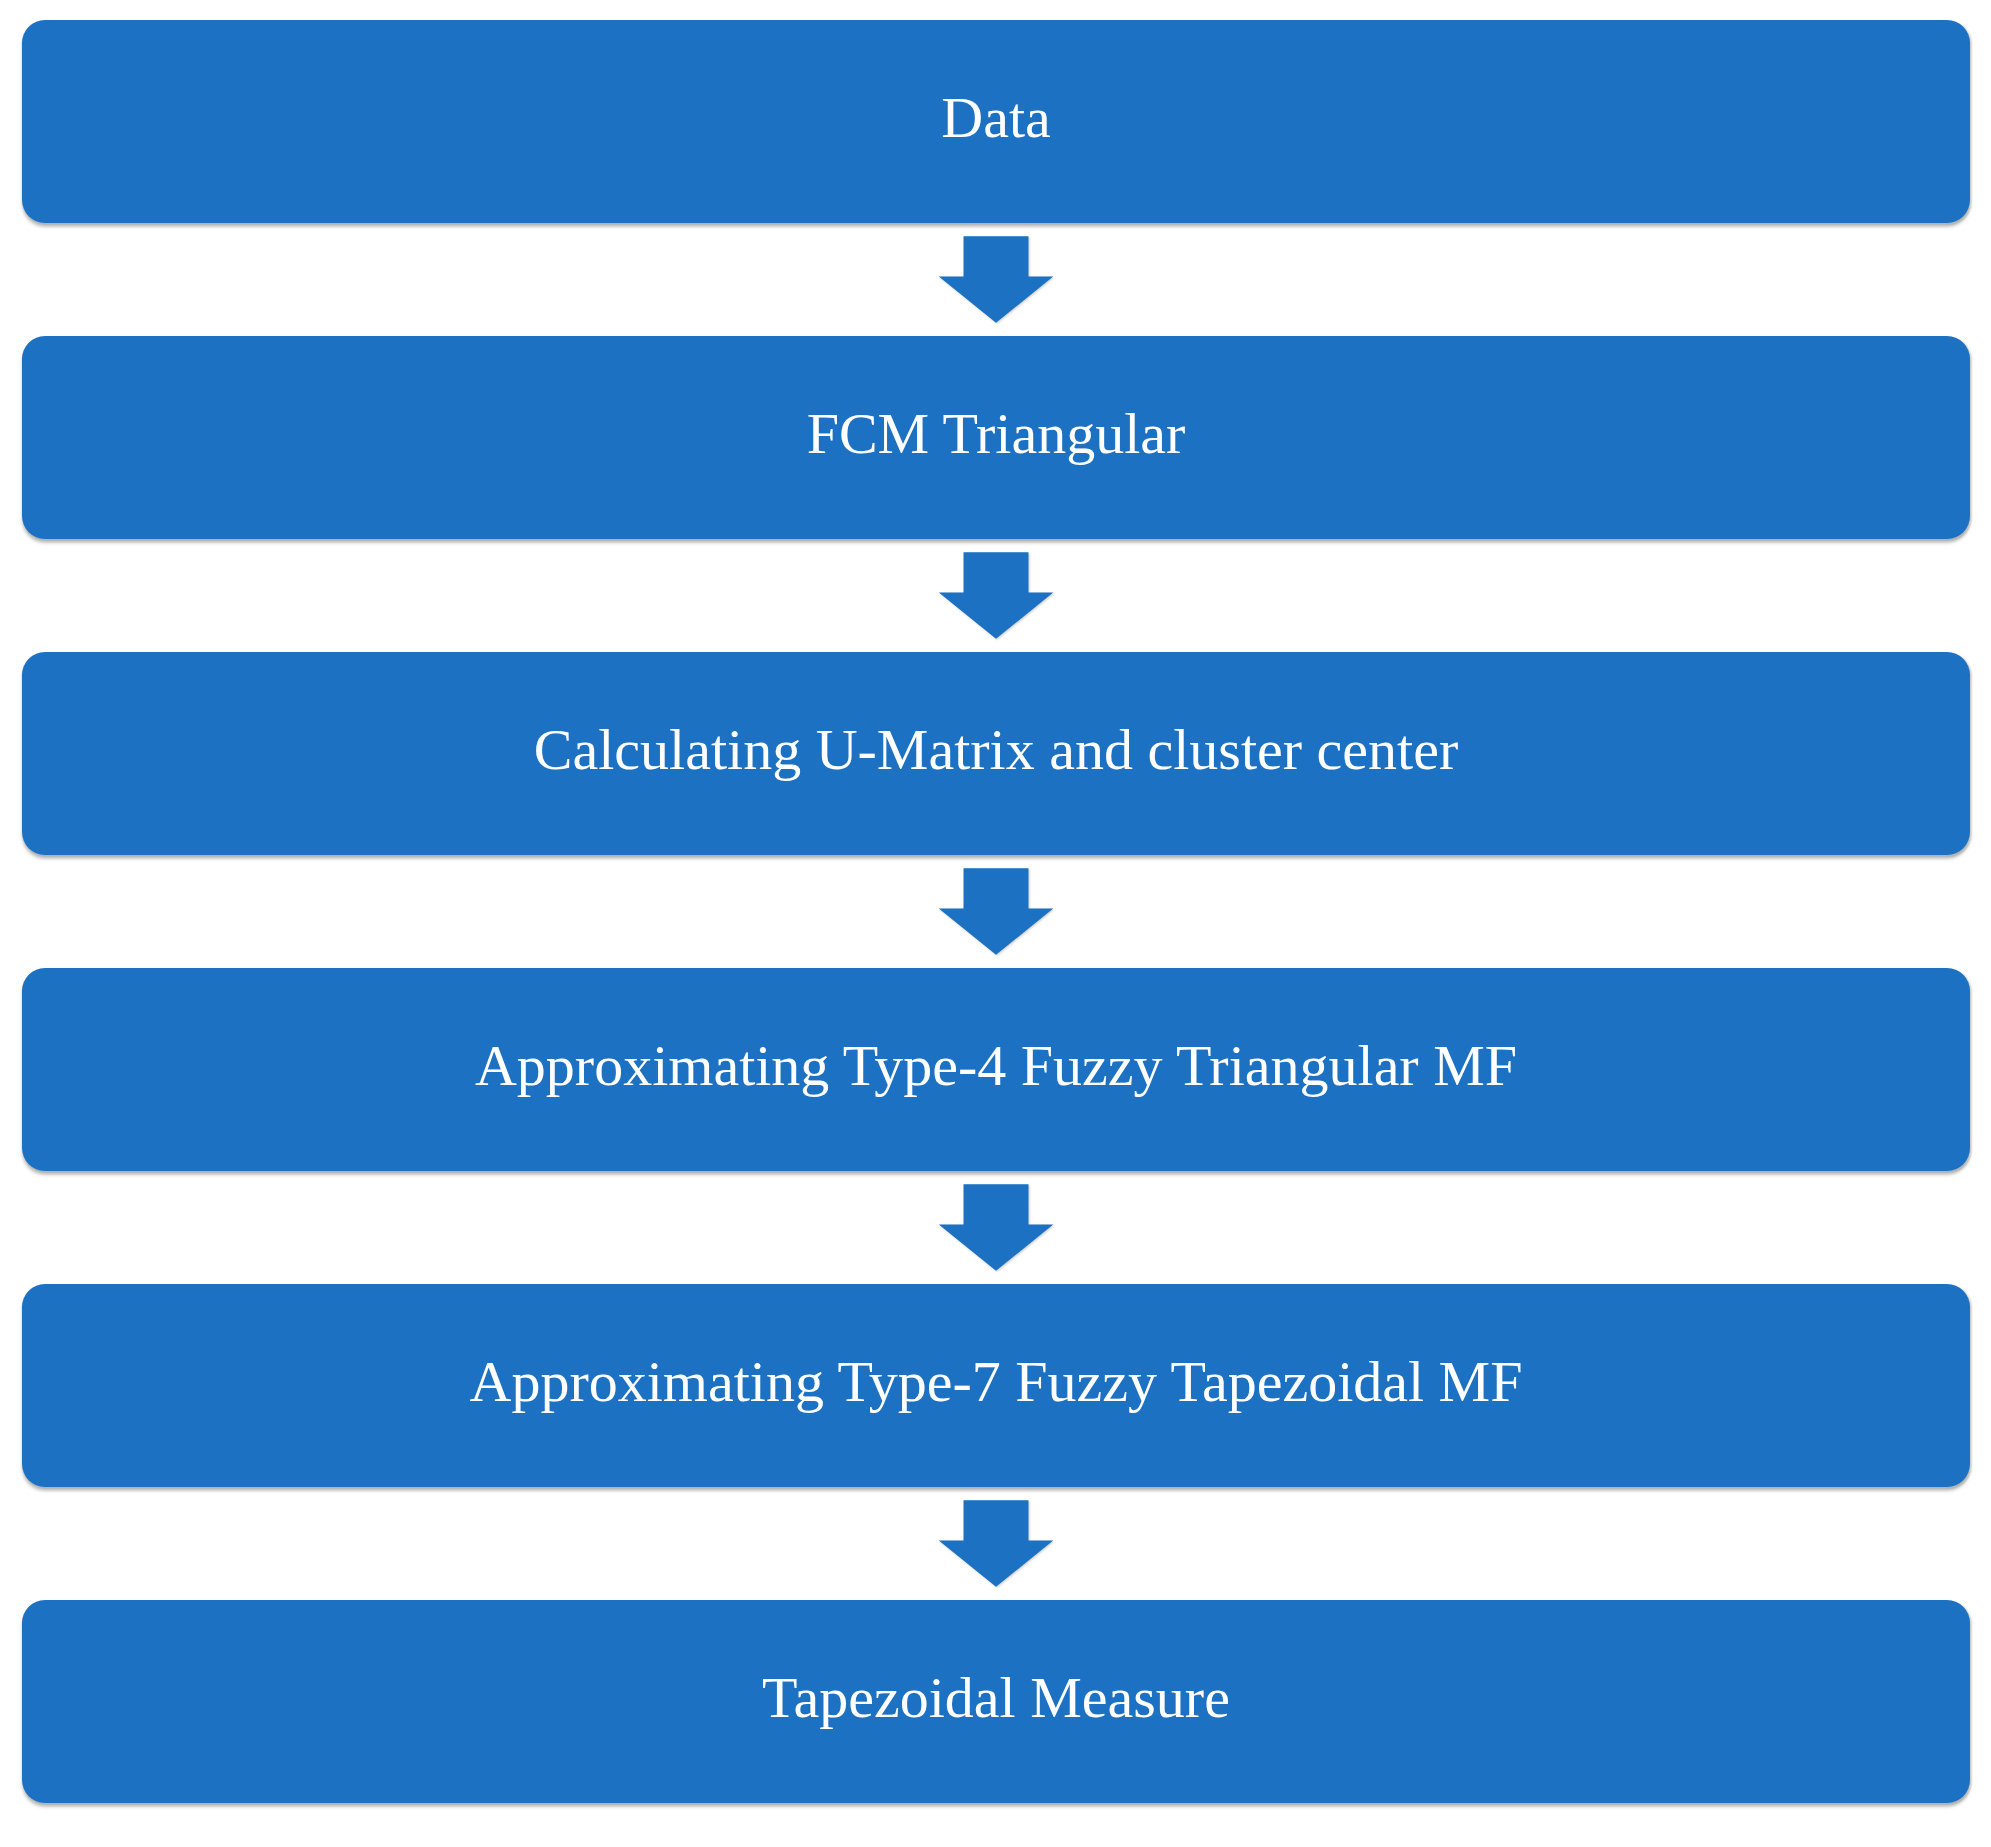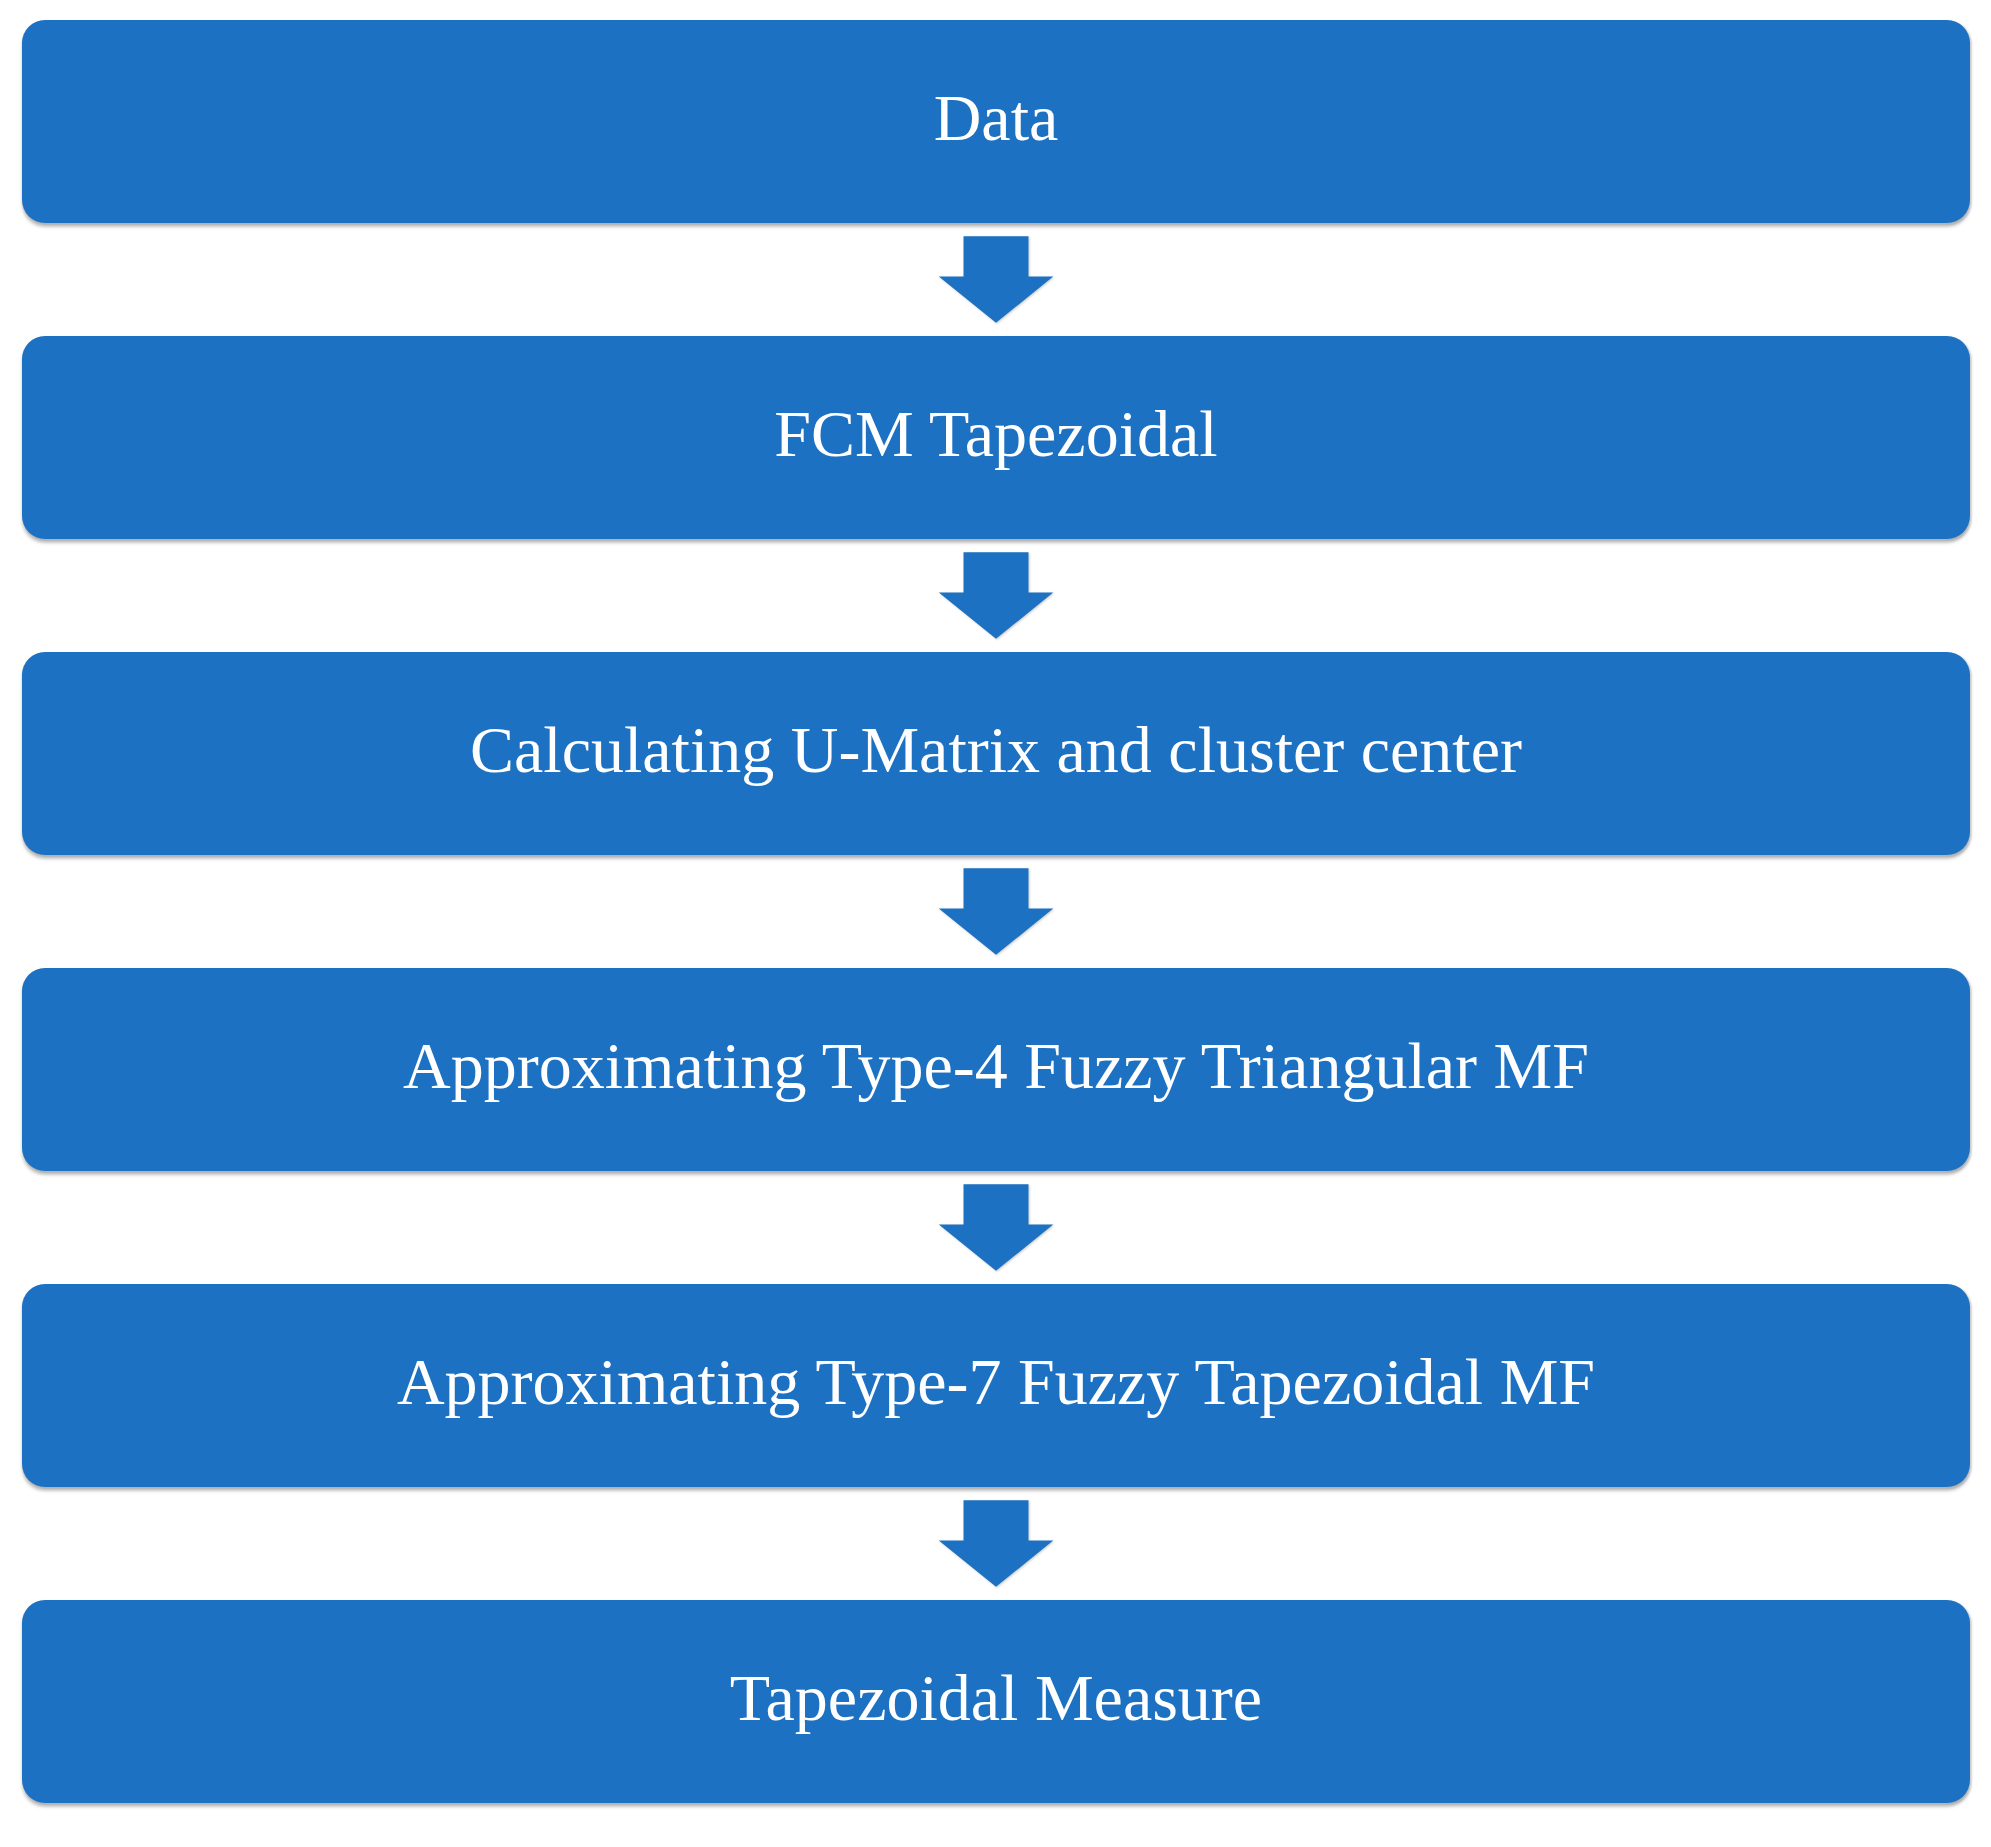--- a/index.html
+++ b/index.html
@@ -30,21 +30,21 @@
     width: 100%;
     background: var(--box-fill);
     border-radius: 23px;
     display: flex;
     align-items: center;
     justify-content: center;
     box-shadow: 0 3.9px 3.1px rgba(125,125,125,0.45), 1.5px 1.5px 1.5px rgba(125,125,125,0.25);
   }
   .flow-box-label {
     color: var(--label-text);
-    font-size: 66px;
+    font-size: 58px;
     line-height: 1;
     white-space: nowrap;
     padding-bottom: 7.7px; 
     text-align: center;
   }
   .arrow-row {
     display: flex;
     justify-content: center;
     margin: 13px 0;
     height: 87px;
@@ -68,21 +68,21 @@
     <span class="flow-box-label">Data</span>
   </div>
 
   <div class="arrow-row">
     <svg class="down-arrow" viewBox="0 0 150 112" xmlns="http://www.w3.org/2000/svg">
       <polygon points="33,0 117,0 117,52 149,52 75,112 1,52 33,52"></polygon>
     </svg>
   </div>
 
   <div class="flow-box">
-    <span class="flow-box-label">FCM Tapezoidal</span>
+    <span class="flow-box-label">FCM Triangular</span>
   </div>
 
   <div class="arrow-row">
     <svg class="down-arrow" viewBox="0 0 150 112" xmlns="http://www.w3.org/2000/svg">
       <polygon points="33,0 117,0 117,52 149,52 75,112 1,52 33,52"></polygon>
     </svg>
   </div>
 
   <div class="flow-box">
     <span class="flow-box-label">Calculating U-Matrix and cluster center</span>

